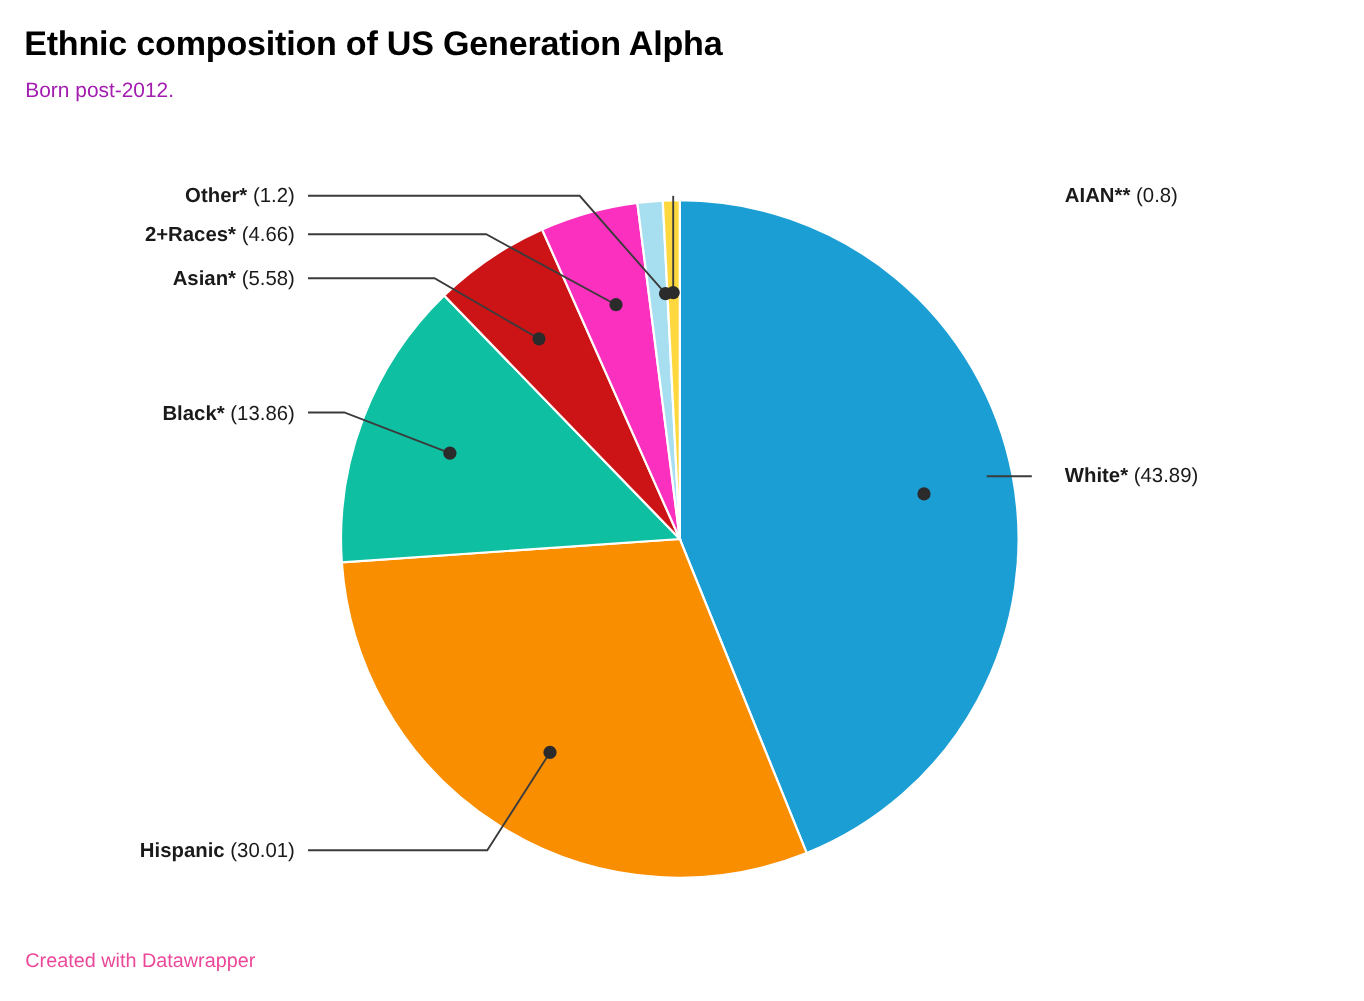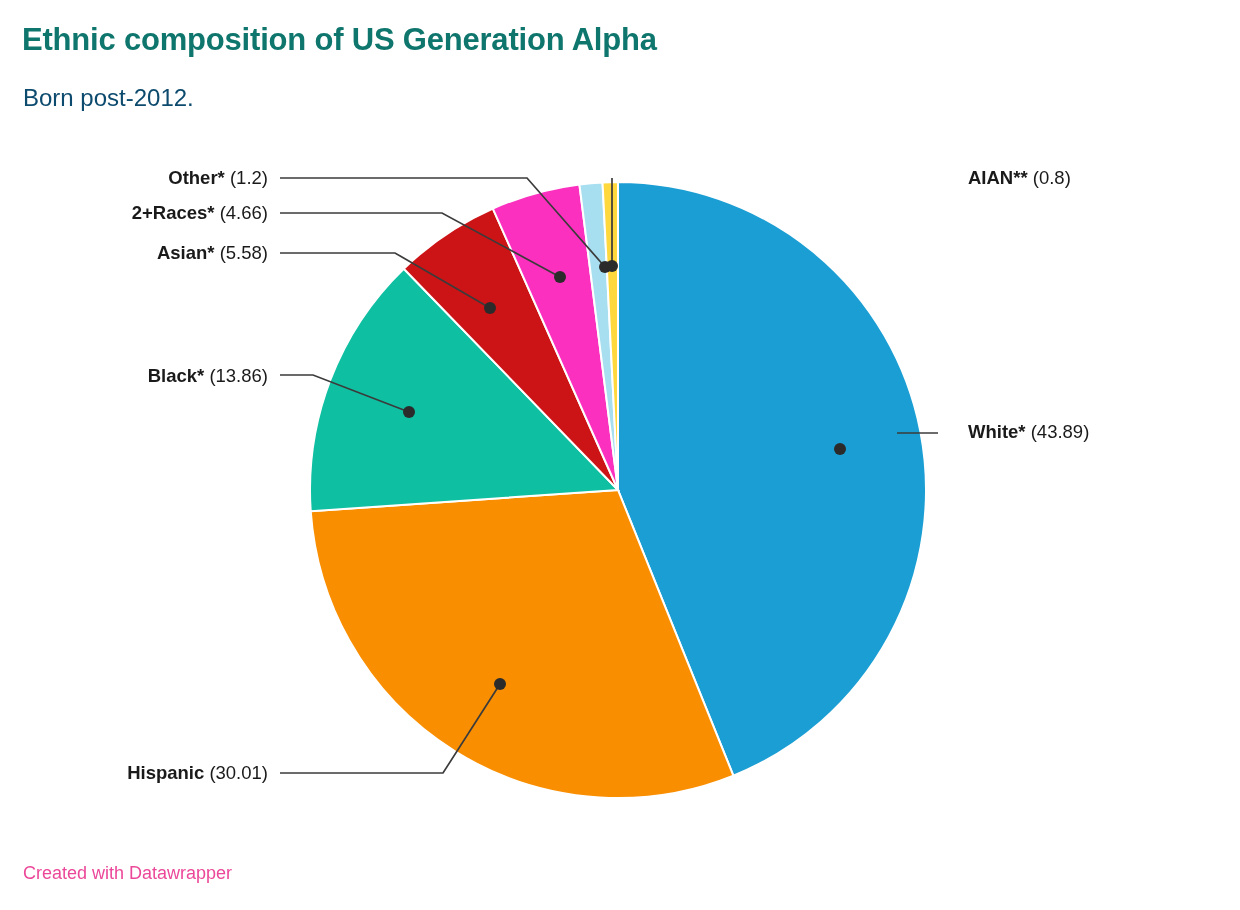--- a/index.html
+++ b/index.html
@@ -19,30 +19,30 @@
     position: absolute;
     inset: 0;
   }
   .chart-title {
     position: absolute;
     left: 22px;
     top: 22px;
     font-size: 31px;
     font-weight: bold;
     letter-spacing: -0.2px;
-    color: #0f766e;
+    color: #000000;
     white-space: nowrap;
   }
   .chart-subtitle {
     position: absolute;
     left: 23px;
-    top: 84px;
-    font-size: 24px;
+    top: 72px;
+    font-size: 19px;
     font-weight: normal;
-    color: #0c4a6e;
+    color: #a21caf;
     white-space: nowrap;
   }
   .chart-footer {
     position: absolute;
     left: 23px;
     top: 863px;
     font-size: 18px;
     color: #ec4899;
     white-space: nowrap;
   }

